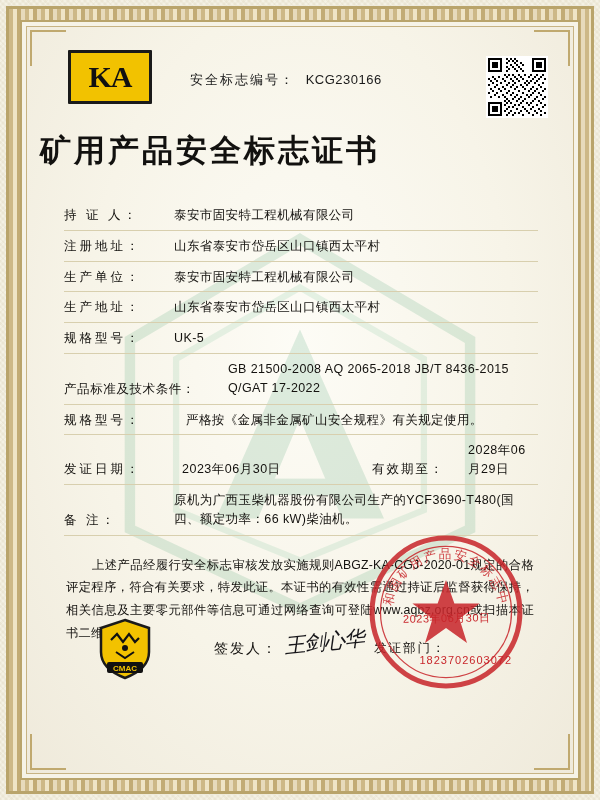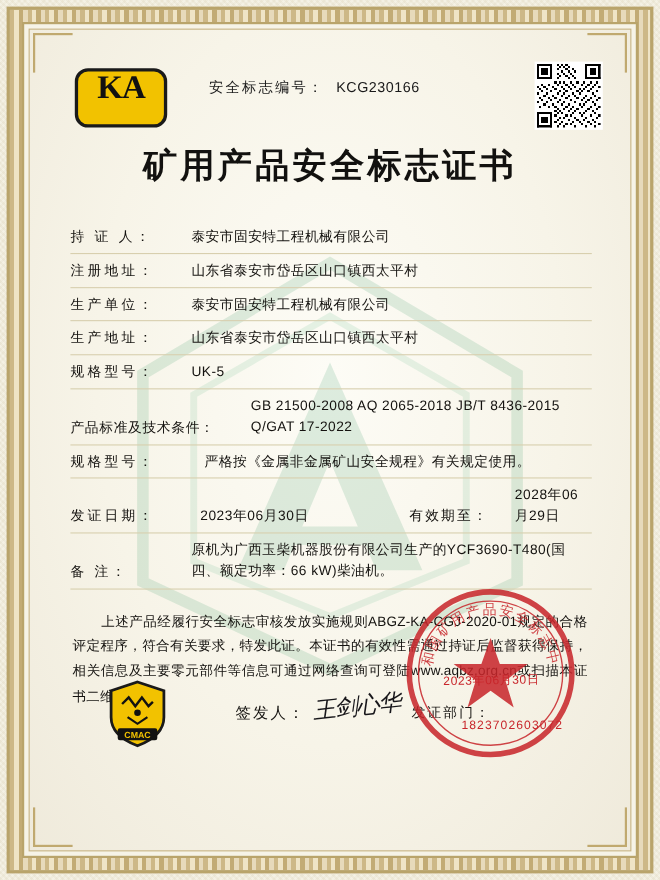--- a/index.html
+++ b/index.html
@@ -82,28 +82,28 @@
   }
 
   
   .header-row {
     position: relative;
     height: 70px;
   }
   .ka-logo {
     position: absolute;
     left: 28px;
-    top: 24px;
+    top: 12px;
     width: 78px;
     height: 48px;
     background: #f2c200;
     border: 3px solid #1a1a1a;
-    border-radius: 12px;
+    border-radius: 1px;
     display: flex;
-    align-items: flex-start;
+    align-items: center;
     justify-content: center;
   }
   .ka-logo .ka-text {
     font-family: "Liberation Serif", serif;
     font-weight: bold;
     font-size: 30px;
     letter-spacing: -1px;
     color: #111;
     line-height: 1;
   }
@@ -128,21 +128,20 @@
     width: 62px;
     height: 62px;
     background: #fff;
     padding: 2px;
     box-sizing: border-box;
   }
 
   
   .title {
     margin-top: 22px;
-    text-align: center;
     font-family: "Liberation Serif", serif;
     font-weight: bold;
     font-size: 31px;
     letter-spacing: 3px;
     color: #12110f;
   }
 
   
   .fields {
     margin-top: 28px;

